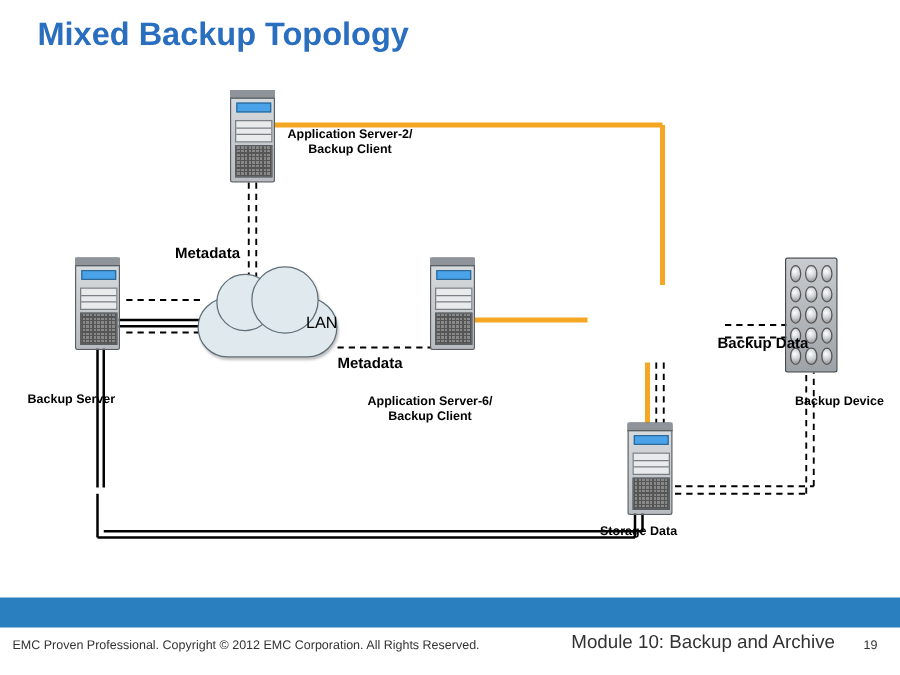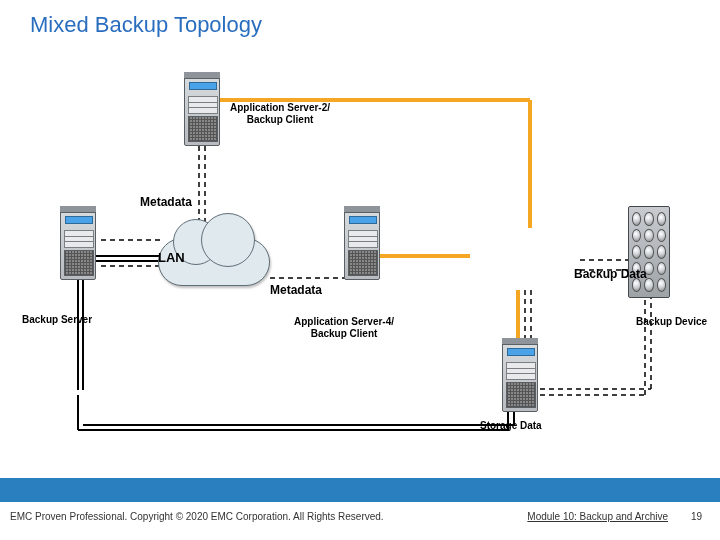--- a/index.html
+++ b/index.html
@@ -13,22 +13,22 @@
   }
   .slide {
     position: relative;
     width: 720px;
     height: 540px;
   }
   .title {
     position: absolute;
     left: 30px;
     top: 12px;
-    font-size: 22px;
-    font-weight: 400;
+    font-size: 26px;
+    font-weight: 700;
     color: #2a6ebf;
   }
   .label {
     position: absolute;
     font-size: 10px;
     font-weight: bold;
     color: #000;
     text-align: center;
     line-height: 1.15;
     white-space: pre;
@@ -49,23 +49,22 @@
     position: absolute;
     left: 10px;
     bottom: 18px;
     font-size: 10px;
     color: #333;
   }
   .footer-right {
     position: absolute;
     right: 52px;
     bottom: 18px;
-    font-size: 10px;
+    font-size: 15px;
     color: #333;
-    text-decoration: underline;
   }
   .slide-num {
     position: absolute;
     right: 18px;
     bottom: 18px;
     font-size: 10px;
     color: #333;
   }
   
   .server {
@@ -165,22 +164,22 @@
     background:#dfe9ee;
     border:1px solid #5f6e77;
     border-radius:50%;
   }
   .cloud-body::before { width:44px; height:44px; left:14px; top:-20px; }
   .cloud-body::after  { width:52px; height:52px; right:14px; top:-26px; }
   .cloud-label {
     position: absolute;
     left: 0; right: 0;
     top: 12px;
-    text-align: left;
-    font-weight: bold;
+    text-align: right;
+    font-weight: normal;
     font-size: 13px;
   }
 </style>
 </head>
 <body>
 
 <div class="slide">
 
   <div class="title">Mixed Backup Topology</div>
 
@@ -293,25 +292,25 @@
 Backup Client</div>
 
   <div class="label small-label" style="left:140px; top:196px;">Metadata</div>
 
   <div class="label small-label" style="left:270px; top:284px;">Metadata</div>
 
   <div class="label small-label" style="left:574px; top:268px;">Backup Data</div>
 
   <div class="label" style="left:22px; top:314px; text-align:center;">Backup Server</div>
 
-  <div class="label" style="left:294px; top:316px;">Application Server-4/
+  <div class="label" style="left:294px; top:316px;">Application Server-6/
 Backup Client</div>
 
   <div class="label" style="left:604px; top:316px;margin-left:32px;">Backup Device</div>
 
   <div class="label" style="left:480px; top:420px;">Storage Data</div>
 
   <div class="bar"></div>
-  <div class="footer-left">EMC Proven Professional. Copyright © 2020 EMC Corporation. All Rights Reserved.</div>
+  <div class="footer-left">EMC Proven Professional. Copyright © 2012 EMC Corporation. All Rights Reserved.</div>
   <div class="footer-right">Module 10: Backup and Archive</div>
   <div class="slide-num">19</div>
 
 </div>
 
 </body></html>

